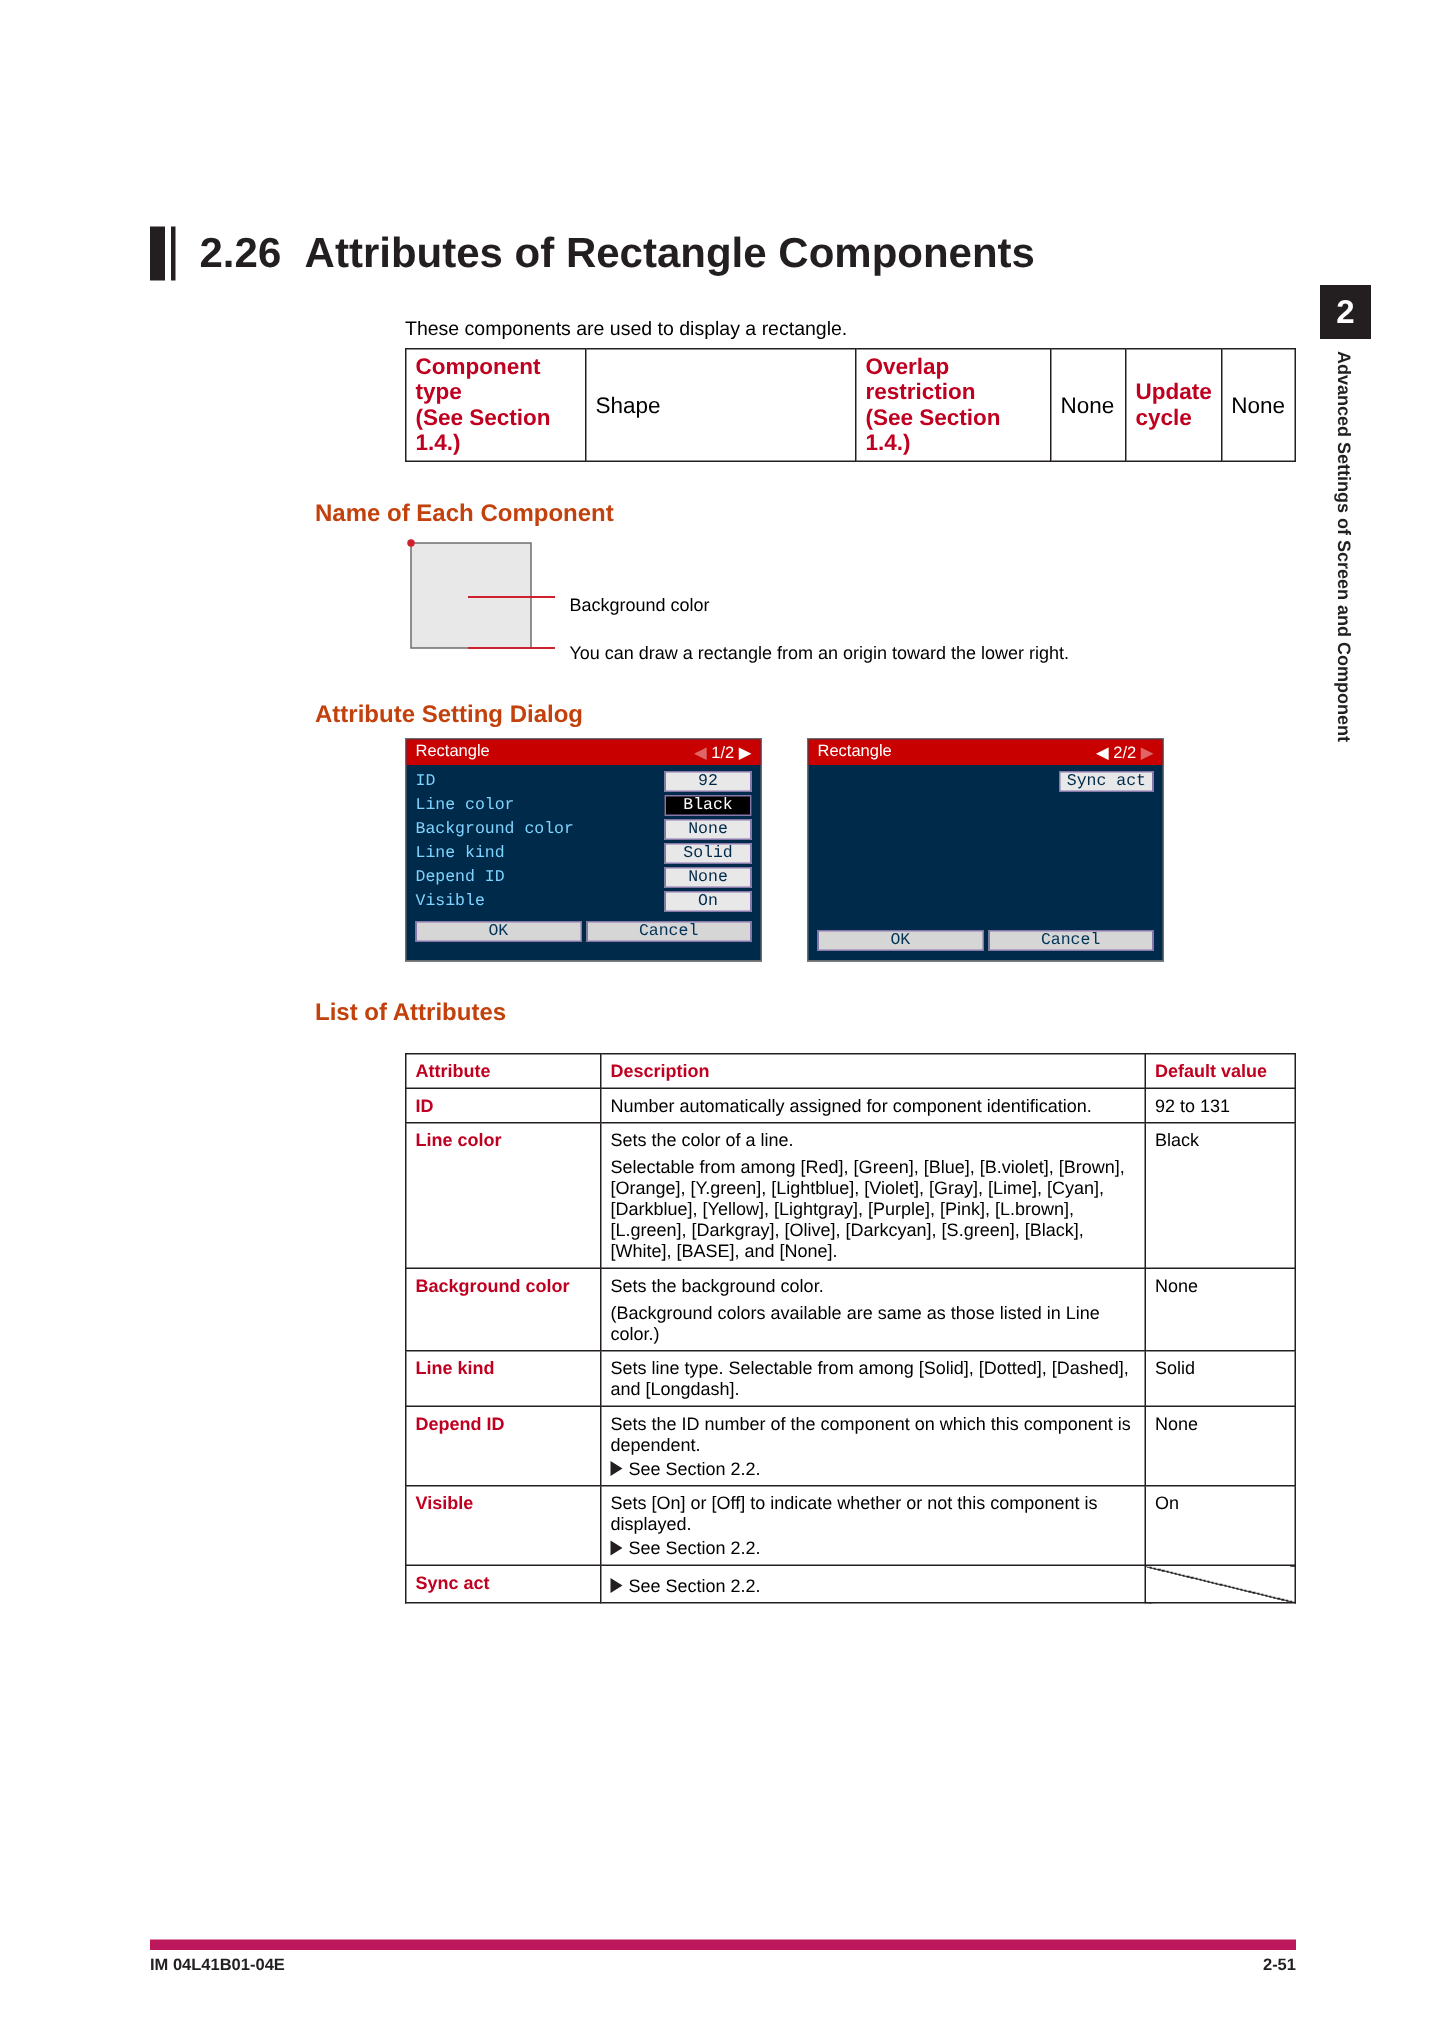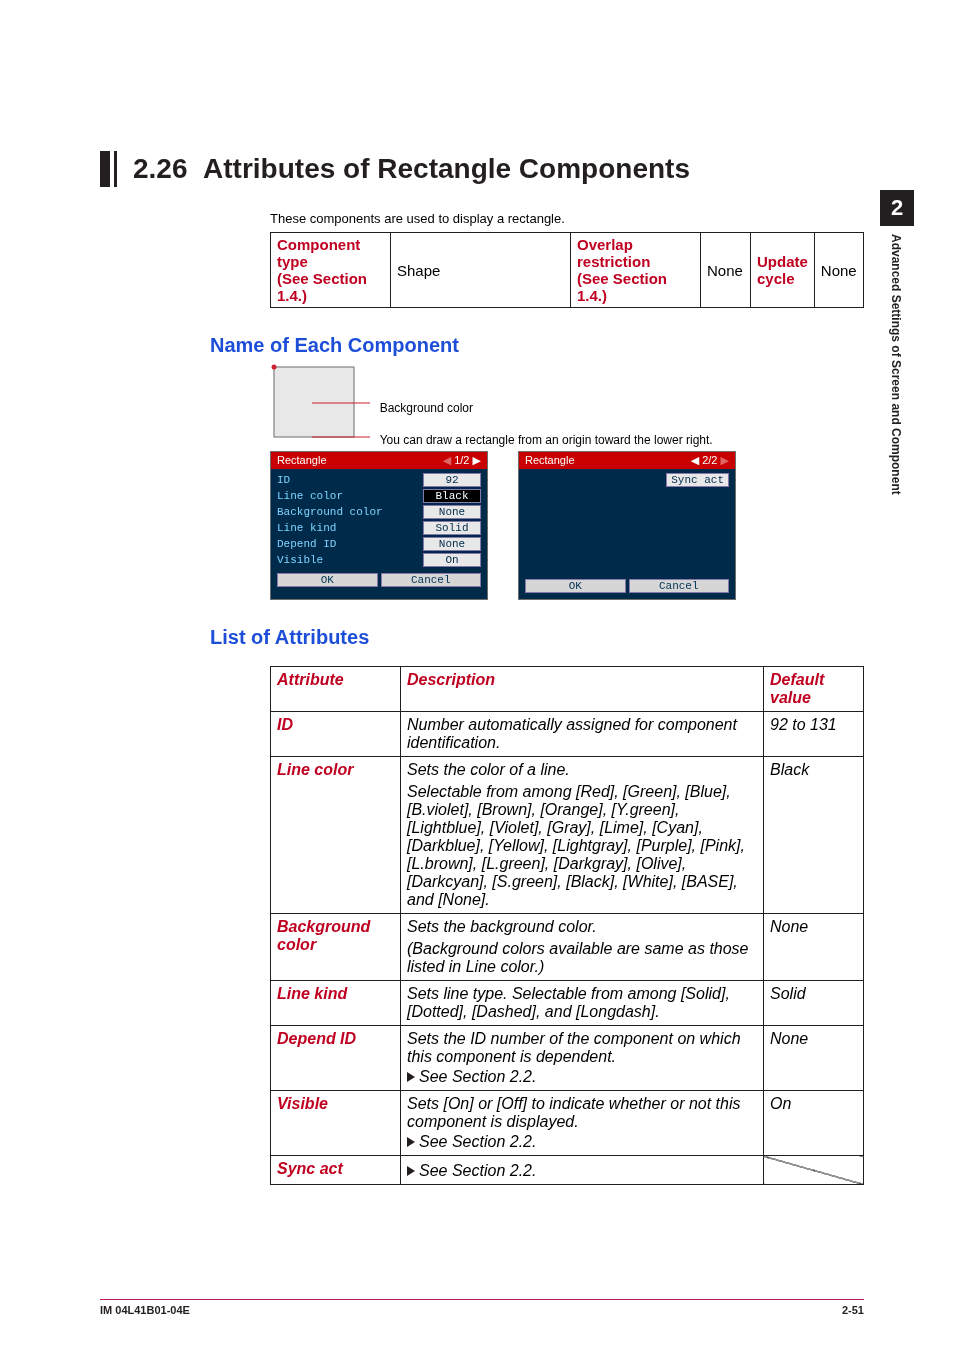--- a/index.html
+++ b/index.html
@@ -78,36 +78,36 @@
     font-size: 15px;
   }
   .meta-table td, .meta-table th {
     border: 1px solid #231f20;
     padding: 3px 6px;
     text-align: left;
   }
   .meta-table .hdr { color: #c00020; font-weight: bold; background: #fff; }
 
   .section-head {
-    font-size: 20px;
+    font-size: 16px;
     font-weight: bold;
     margin: 26px 0 6px 110px;
-    color: #1d4ed8;
+    color: #c2410c;
   }
 
   
   .illus-wrap { margin-top: 0; }
   .origin-label { font-size: 12px; margin: 0 0 2px 0; }
   .rect-svg { width: 100px; height: 80px; }
   .illus-line { font-size: 12px; }
 
   
   .dialogs { display:flex; gap: 30px; margin-top: 4px; }
   .dialog {
-    width: 218px;
+    width: 238px;
     border: 1px solid #6d6d6d;
     background: #002a4a;
     color: #7fd4ff;
     font-family: "Courier New", monospace;
     font-size: 11px;
   }
   .dlg-title {
     background: #c80000;
     color: #fff;
     display: flex;
@@ -140,23 +140,22 @@
   }
   .dlg2-top { display:flex; justify-content:flex-end; padding:4px 6px 30px; }
   .nav-arrows { color:#fff; }
   .nav-arrows.dim span:first-child { opacity: 0.4; }
   .nav-arrows.dim2 span:last-child { opacity: 0.4; }
 
   
   .attr-table {
     border-collapse: collapse;
     width: 100%;
-    font-size: 16px;
+    font-size: 12px;
     margin-top: 17px;
-    font-style: italic;
   }
   .attr-table th, .attr-table td {
     border: 1px solid #231f20;
     padding: 4px 6px;
     vertical-align: top;
     text-align: left;
   }
   .attr-head th { color: #c00020; font-weight: bold; }
   .attr-table .name { color:#c00020; font-weight:bold; width: 130px; }
   .attr-table .def { width: 100px; }
@@ -164,21 +163,21 @@
   .arrow { width:0;height:0;border-top:5px solid transparent;border-bottom:5px solid transparent;border-left:8px solid #231f20; display:inline-block;}
   .diag-cell {
     background: linear-gradient(to top right, transparent calc(50% - 0.5px), #231f20 calc(50% - 0.5px), #231f20 calc(50% + 0.5px), transparent calc(50% + 0.5px));
   }
 
   .footer {
     position:absolute;
     bottom: 34px;
     left: 100px;
     right: 90px;
-    border-top: 1px solid #be185d;
+    border-top: 7px solid #be185d;
     padding-top: 4px;
     display:flex;
     justify-content:space-between;
     font-size: 11px;
     font-weight:bold;
     color:#231f20;
   }
 </style>
 </head>
 <body>
@@ -230,20 +229,21 @@
       <line x1="42" y1="74" x2="100" y2="74" stroke="#d02030" stroke-width="1.2"></line>
     </svg>
     <div style="display:inline-block; vertical-align:top; margin-left:6px;">
       <div style="height:38px"></div>
       <div class="illus-line">Background color</div>
       <div style="height:18px"></div>
       <div class="illus-line">You can draw a rectangle from an origin toward the lower right.</div>
     </div>
   </div>
 
+  <div class="section-head">Attribute Setting Dialog</div>
   <div class="body-indent dialogs">
     <div class="dialog">
       <div class="dlg-title">
         <span>Rectangle</span>
         <span class="nav-arrows dim"><span>◀</span> <span>1/2</span> <span>▶</span></span>
       </div>
       <div class="dlg-body" id="dlg1-body">
           <div class="dlg-row">
             <span>ID</span>
             <span class="dlg-val">92</span>

